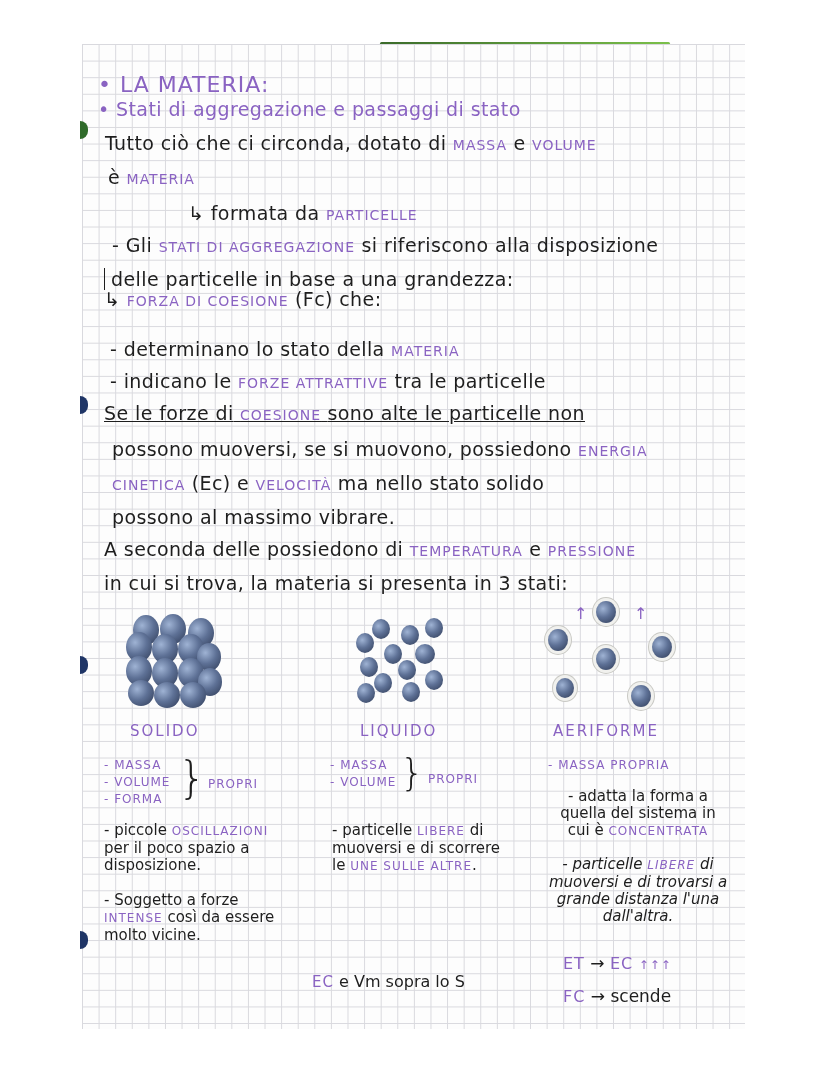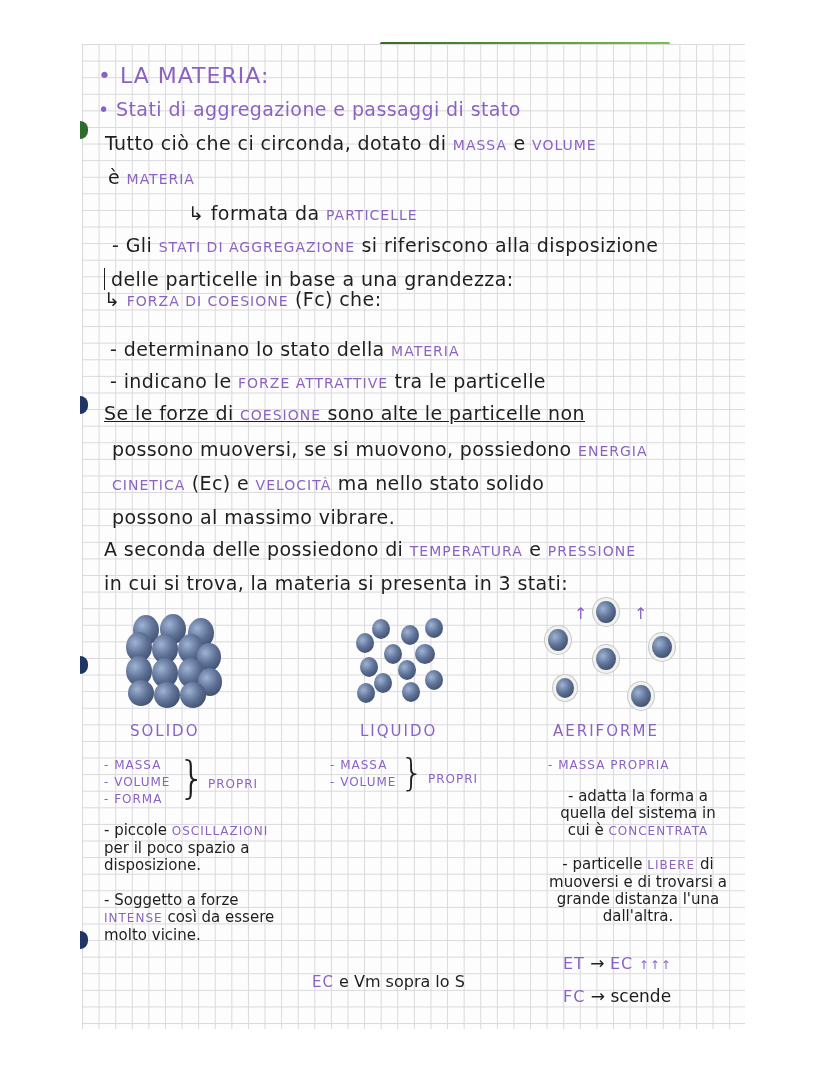--- a/index.html
+++ b/index.html
@@ -39,21 +39,21 @@
 <body>
 
 <div class="green-bar"></div>
 <div class="page"></div>
 
 <div class="hole" style="top:121px;background:#2f6b2a;"></div>
 <div class="hole" style="top:396px;background:#1f3566;"></div>
 <div class="hole" style="top:656px;background:#1f3566;"></div>
 <div class="hole" style="top:931px;background:#1f3566;"></div>
 
-<div class="txt title" style="left:98px;top:63px;">
+<div class="txt title" style="left:98px;top:72px;">
   <span>•</span> <span>LA MATERIA:</span>
 </div>
 <div class="txt sub" style="left:98px;top:98px;">
   <span>•</span> <span>Stati di aggregazione e passaggi di stato</span>
 </div>
 
 <div class="txt" style="left:105px;top:132px;">
   <span>Tutto ciò che ci circonda, dotato di</span> <span class="hl">MASSA</span> <span>e</span> <span class="hl">VOLUME</span>
 </div>
 <div class="txt" style="left:108px;top:166px;">
@@ -160,30 +160,31 @@
 
 <div class="col" style="left:330px;top:757px;width:200px;">
   <div class="hl">- MASSA</div>
   <div class="hl">- VOLUME</div>
 </div>
 <div class="brace" style="left:400px;top:750px;font-size:38px;">}</div>
 <div class="col" style="left:428px;top:770px;">
   <span class="hl">PROPRI</span>
 </div>
 <div class="col" style="left:332px;top:804px;width:175px;white-space:normal;">
+  <p style="margin-top:18px;"><span>- particelle</span> <span class="hl">LIBERE</span> <span>di muoversi e di scorrere le</span> <span class="hl">UNE SULLE ALTRE</span><span>.</span></p>
 </div>
 <div class="col" style="left:312px;top:973px;font-size:16px;">
   <span class="hl" style="font-size:15px;">Ec</span> <span>e Vm sopra lo S</span>
 </div>
 
 <div class="col" style="left:548px;top:757px;width:200px;">
   <div class="hl">- MASSA PROPRIA</div>
 </div>
 <div class="col" style="left:548px;top:788px;width:180px;white-space:normal;text-align:center;">
   <p><span>- adatta la forma a quella del sistema in cui è</span> <span class="hl">CONCENTRATA</span></p>
-  <p style="margin-top:16px;"><span>- particelle</span> <span class="hl">LIBERE</span> <span>di muoversi e di trovarsi a grande distanza l'una dall'altra.</span></p>
+  <p style="margin-top:16px;font-style:italic;"><span>- particelle</span> <span class="hl">LIBERE</span> <span>di muoversi e di trovarsi a grande distanza l'una dall'altra.</span></p>
 </div>
 <div class="col" style="left:563px;top:955px;font-size:17px;">
   <span class="hl" style="font-size:16px;">Et</span> <span>→</span> <span class="hl" style="font-size:16px;">Ec</span> <span class="hl">↑↑↑</span>
 </div>
 <div class="col" style="left:563px;top:988px;font-size:17px;">
   <span class="hl" style="font-size:16px;">Fc</span> <span>→</span> <span>scende</span>
 </div>
 
 </body></html>

